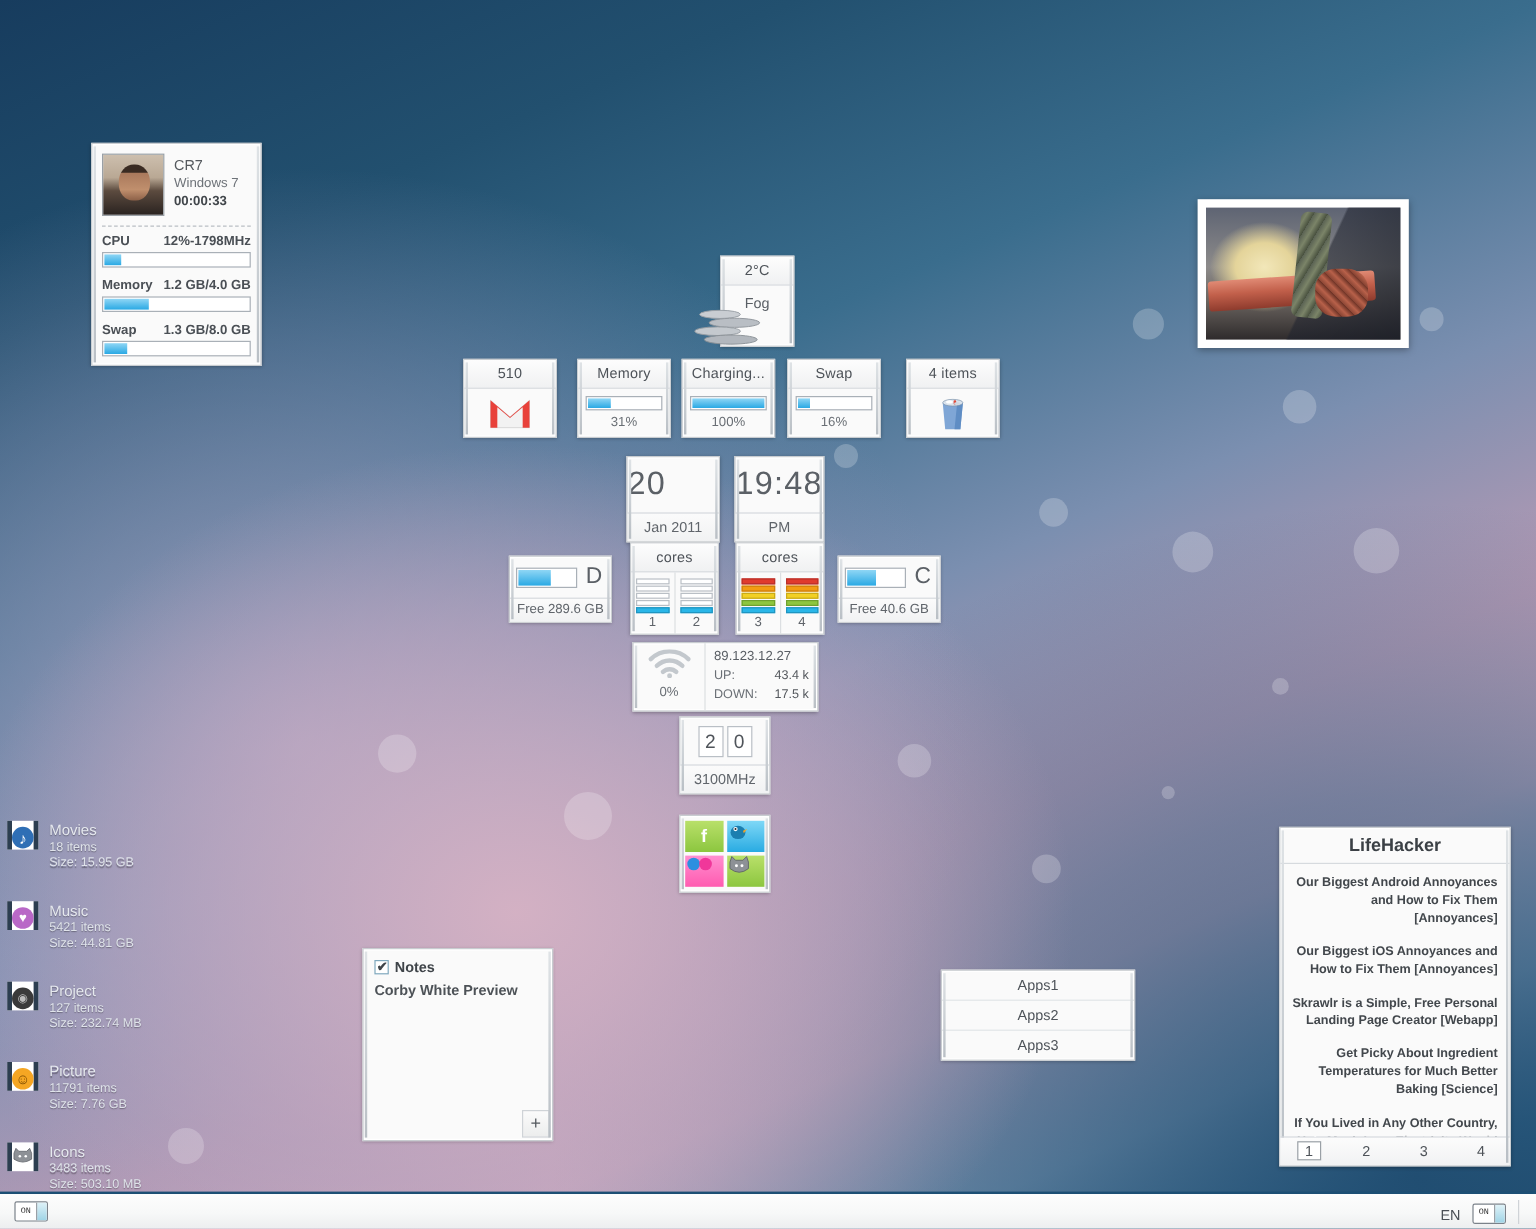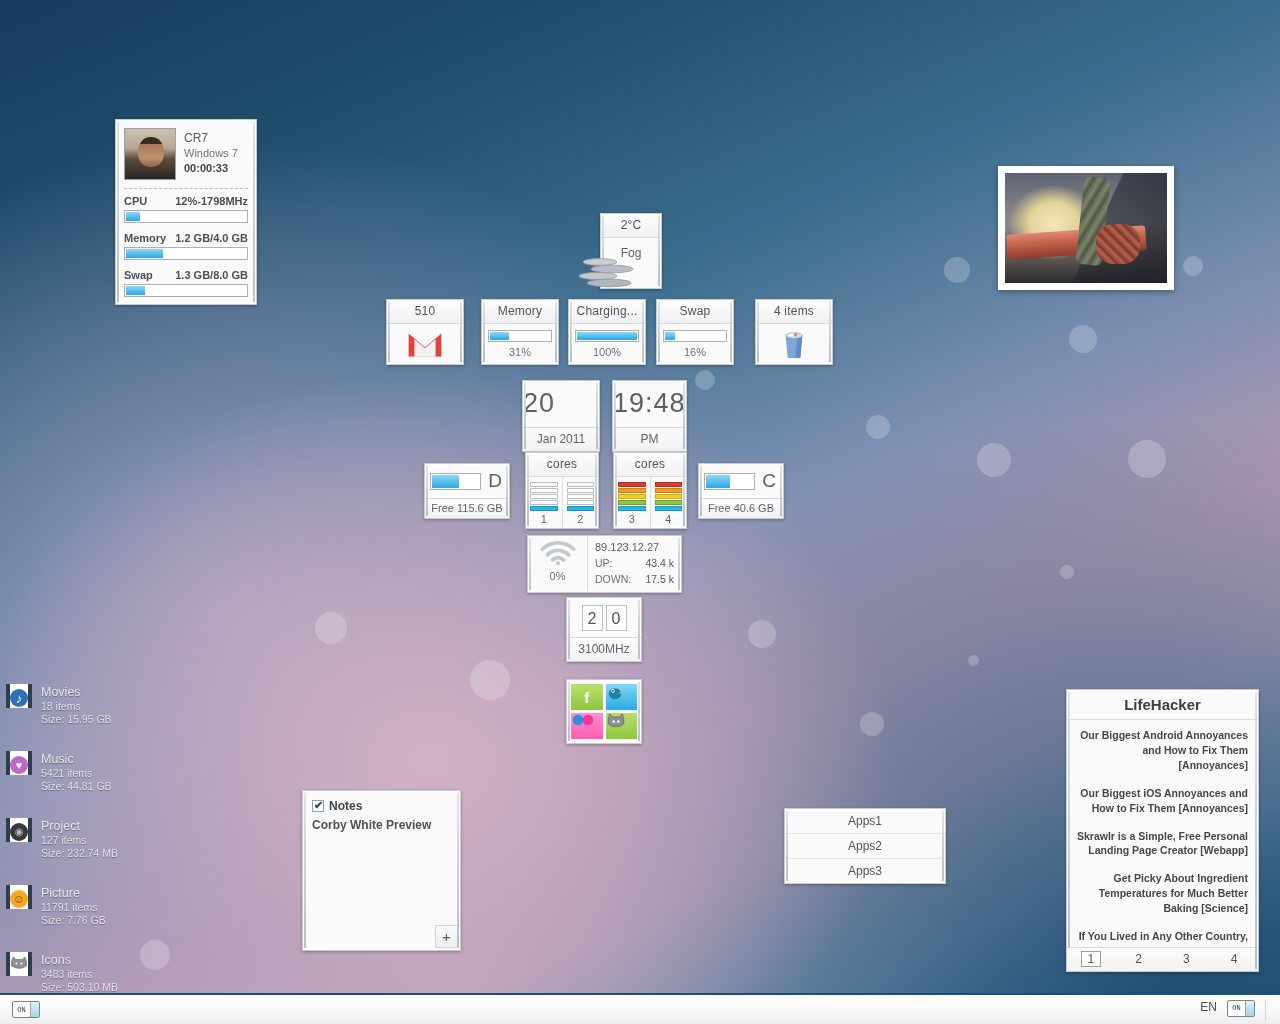--- a/index.html
+++ b/index.html
@@ -34,21 +34,21 @@
     border-bottom:1px solid #d6dade; color:#4e5359; letter-spacing:.2px;
   }
   .w-bd { padding:6px; }
 
   
   .bar { height:18px; border:1px solid #a9b0b7; background:#fff; padding:1px; }
   .bar > i { display:block; height:100%; background:linear-gradient(to bottom,#8fd6f5,#2aa9e4); }
   .pct { text-align:center; font-size:11px; margin-top:4px; color:#6a6f75; }
 
   
-  #sysmon { left:76px; top:119px; width:142px;margin-left:39px; }
+  #sysmon { left:76px; top:119px; width:142px; }
   #sysmon .top { display:flex; gap:8px; padding:8px 8px 6px; }
   #sysmon .avatar {
     width:52px; height:52px; flex:0 0 52px; border:1px solid #9aa0a6;
     background:linear-gradient(to bottom,#cdbfae 0%,#b9a894 38%,#5c4b3f 60%,#2a2320 100%);
     position:relative; overflow:hidden;
   }
   #sysmon .avatar::after{
     content:""; position:absolute; left:13px; top:8px; width:26px; height:30px;
     border-radius:48% 48% 45% 45%;
     background:linear-gradient(to bottom,#3a2b22 0%,#3a2b22 22%,#a9795c 24%,#c08f6d 70%,#8d6148 100%);
@@ -192,21 +192,21 @@
 
   
   #taskbar { position:absolute; left:0; bottom:0; width:1280px; height:31px;
              background:linear-gradient(to bottom,#fdfdfd 0%,#f7f8f8 55%,#eceeef 100%);
              border-top:2px solid #1d4f74; display:flex; align-items:center; }
   .onbtn { width:28px; height:17px; border:1px solid #7b828a; background:#fff;
            display:flex; align-items:center; border-radius:2px; overflow:hidden; }
   .onbtn .lb { flex:1; font-size:7px; text-align:center; color:#333; font-family:"Liberation Mono", monospace; }
   .onbtn .rb { width:9px; height:100%; background:linear-gradient(to bottom,#dff2f8,#9fd4e6); border-left:1px solid #9aa0a6; }
   #tb-left { margin-left:12px; }
-  #tb-right { margin-left:auto; display:flex; align-items:flex-start; gap:10px; margin-right:14px; }
+  #tb-right { margin-left:auto; display:flex; align-items:flex-end; gap:10px; margin-right:14px; }
   #tb-right .lang { font-size:12px; color:#4a4f55; }
   #tb-right .divider { width:1px; height:20px; background:#cfd3d7; }
 </style>
 </head>
 <body>
 
 <div class="bubble" style="left:944px;top:257px;width:26px;height:26px;"></div>
 <div class="bubble" style="left:1183px;top:256px;width:20px;height:20px;"></div>
 <div class="bubble" style="left:1069px;top:325px;width:28px;height:28px;"></div>
 <div class="bubble" style="left:1128px;top:440px;width:38px;height:38px;"></div>
@@ -335,21 +335,21 @@
   <div class="subttl">PM</div>
 </div>
 
 <div class="w" id="diskD">
   <div class="disk-row">
     <div class="bar">
         <i style="width:58%"></i>
       </div>
     <div class="disk-letter">D</div>
   </div>
-  <div class="disk-free">Free 115.6 GB</div>
+  <div class="disk-free">Free 289.6 GB</div>
 </div>
 <div class="w" id="diskC">
   <div class="disk-row">
     <div class="bar">
         <i style="width:52%"></i>
       </div>
     <div class="disk-letter">C</div>
   </div>
   <div class="disk-free">Free 40.6 GB</div>
 </div>

